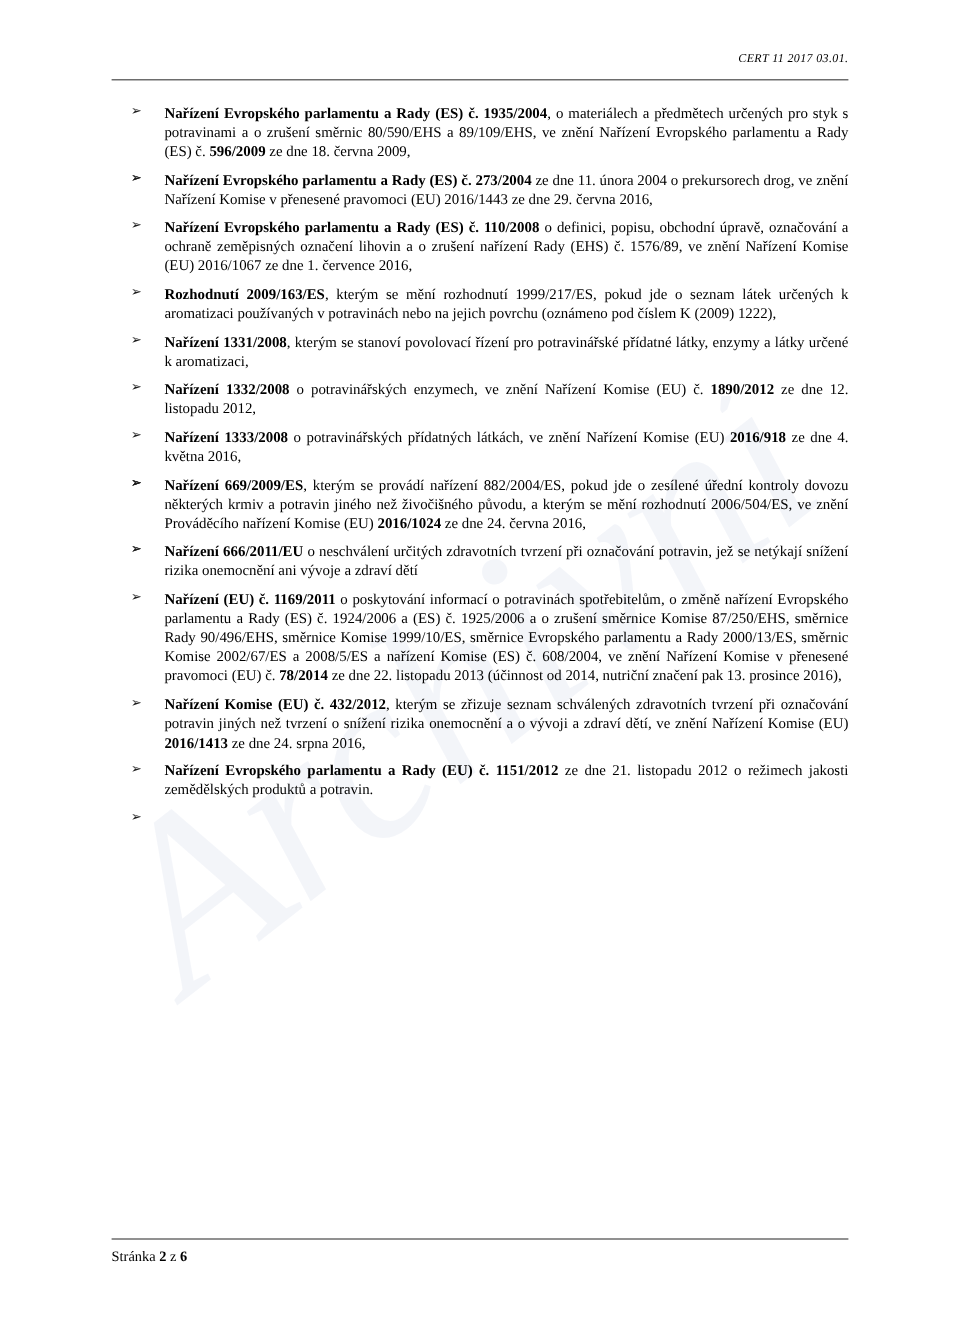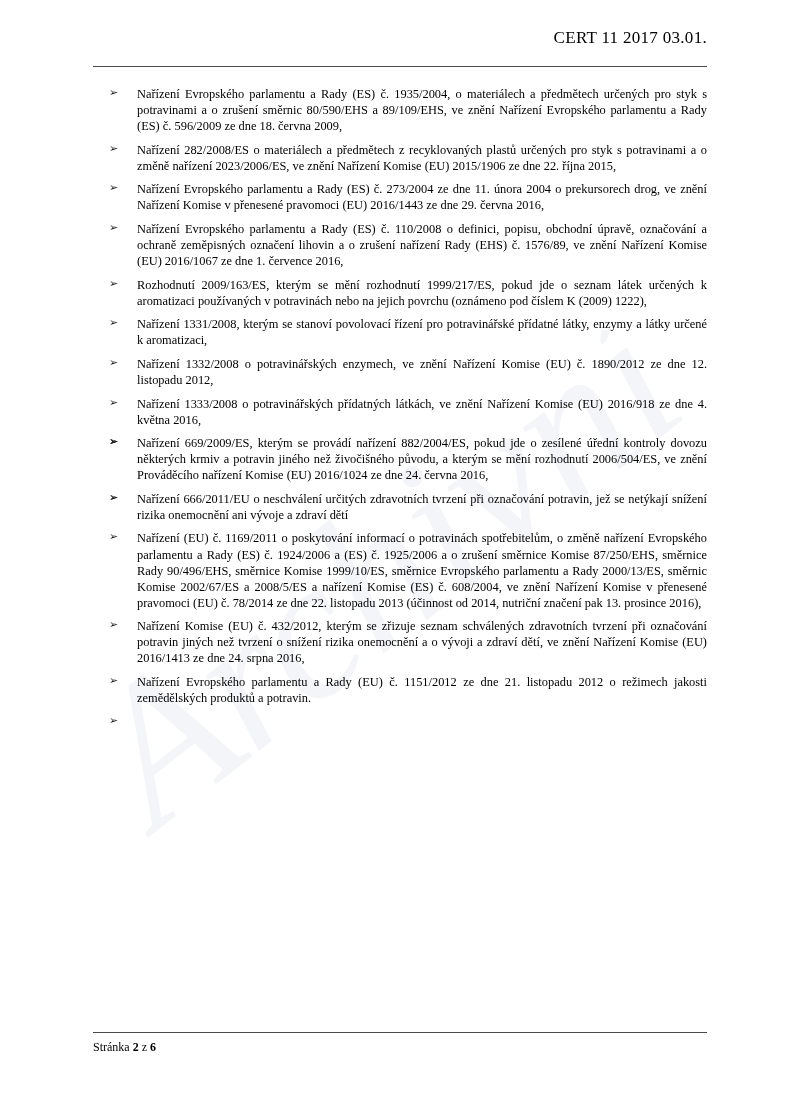--- a/index.html
+++ b/index.html
@@ -32,24 +32,25 @@
     z-index: 0;
     opacity: 0.16;
   }
   .content-area {
     position: relative;
     z-index: 2;
   }
   .header {
     position: absolute;
     left: 93px;
-    top: 28px;
+    top: 44px;
     width: 614px;
     text-align: right;
-    font-size: 17px;
+    font-size: 10px;
+    font-style: italic;
     letter-spacing: 0.3px;
     color: #000;
   }
   .header-rule {
     position: absolute;
     left: 93px;
     top: 66px;
     width: 614px;
     height: 1px;
     background: #4a4a4a;
@@ -91,21 +92,21 @@
   .li .bullet {
     position: absolute;
     left: 16px;
     top: 0px;
     font-family: "DejaVu Sans", sans-serif;
     font-size: 11px;
     font-weight: bold;
     color: #1a1a1a;
     line-height: 1.35;
   }
-  .li b { font-weight: normal; }
+  .li b { font-weight: bold; }
 </style>
 </head>
 <body>
 
 <div class="page">
 
   <svg class="watermark" viewBox="0 0 720 520" xmlns="http://www.w3.org/2000/svg">
     <g transform="rotate(-38 360 260)">
       <text x="360" y="300" text-anchor="middle" font-family="Liberation Serif, serif" font-style="italic" font-size="200" fill="#b9c4dd">Archivní</text>
     </g>
@@ -113,21 +114,21 @@
 
   <div class="content-area">
 
     <div class="header">
       <span>CERT 11 2017 03.01.</span>
     </div>
     <div class="header-rule"></div>
 
     <ul class="body-list" id="list-root">
         <li class="li"><span class="bullet">➢</span><span><b>Nařízení Evropského parlamentu a Rady (ES) č. 1935/2004</b><span>, o materiálech a předmětech určených pro styk s potravinami a o zrušení směrnic 80/590/EHS a 89/109/EHS, ve znění Nařízení Evropského parlamentu a Rady (ES) č. </span><b>596/2009</b><span> ze dne 18. června 2009,</span></span></li>
-        <li class="li"><span class="bullet">➢</span><span><b>Nařízení 282/2008/ES</b><span> o materiálech a předmětech z recyklovaných plastů určených pro styk s potravinami a o změně nařízení 2023/2006/ES, ve znění Nařízení Komise (EU) </span><b>2015/1906</b><span> ze dne 22. října 2015,</span></span></li>
+        <li class="li"><span class="bullet">➢</span></li>
         <li class="li"><span class="bullet">➢</span><span><b>Nařízení Evropského parlamentu a Rady (ES) č. 273/2004</b><span> ze dne 11. února 2004 o prekursorech drog, ve znění Nařízení Komise v přenesené pravomoci (EU) 2016/1443 ze dne 29. června 2016,</span></span></li>
         <li class="li"><span class="bullet">➢</span><span><b>Nařízení Evropského parlamentu a Rady (ES) č. 110/2008</b><span> o definici, popisu, obchodní úpravě, označování a ochraně zeměpisných označení lihovin a o zrušení nařízení Rady (EHS) č. 1576/89, ve znění Nařízení Komise (EU) 2016/1067 ze dne 1. července 2016,</span></span></li>
         <li class="li"><span class="bullet">➢</span><span><b>Rozhodnutí 2009/163/ES</b><span>, kterým se mění rozhodnutí 1999/217/ES, pokud jde o seznam látek určených k aromatizaci používaných v potravinách nebo na jejich povrchu (oznámeno pod číslem K (2009) 1222),</span></span></li>
         <li class="li"><span class="bullet">➢</span><span><b>Nařízení 1331/2008</b><span>, kterým se stanoví povolovací řízení pro potravinářské přídatné látky, enzymy a látky určené k aromatizaci,</span></span></li>
         <li class="li"><span class="bullet">➢</span><span><b>Nařízení 1332/2008</b><span> o potravinářských enzymech, ve znění Nařízení Komise (EU) č. </span><b>1890/2012</b><span> ze dne 12. listopadu 2012,</span></span></li>
         <li class="li"><span class="bullet">➢</span><span><b>Nařízení 1333/2008</b><span> o potravinářských přídatných látkách, ve znění Nařízení Komise (EU) </span><b>2016/918</b><span> ze dne 4. května 2016,</span></span></li>
         <li class="li"><span class="bullet">➢</span></li>
         <li class="li"><span class="bullet">➢</span></li>
         <li class="li"><span class="bullet">➢</span><span><b>Nařízení 669/2009/ES</b><span>, kterým se provádí nařízení  882/2004/ES, pokud jde o zesílené úřední kontroly dovozu některých krmiv a potravin jiného než živočišného původu, a kterým se mění rozhodnutí 2006/504/ES, ve znění Prováděcího nařízení Komise (EU) </span><b>2016/1024</b><span> ze dne 24. června 2016,</span></span></li>
         <li class="li"><span class="bullet">➢</span></li>

